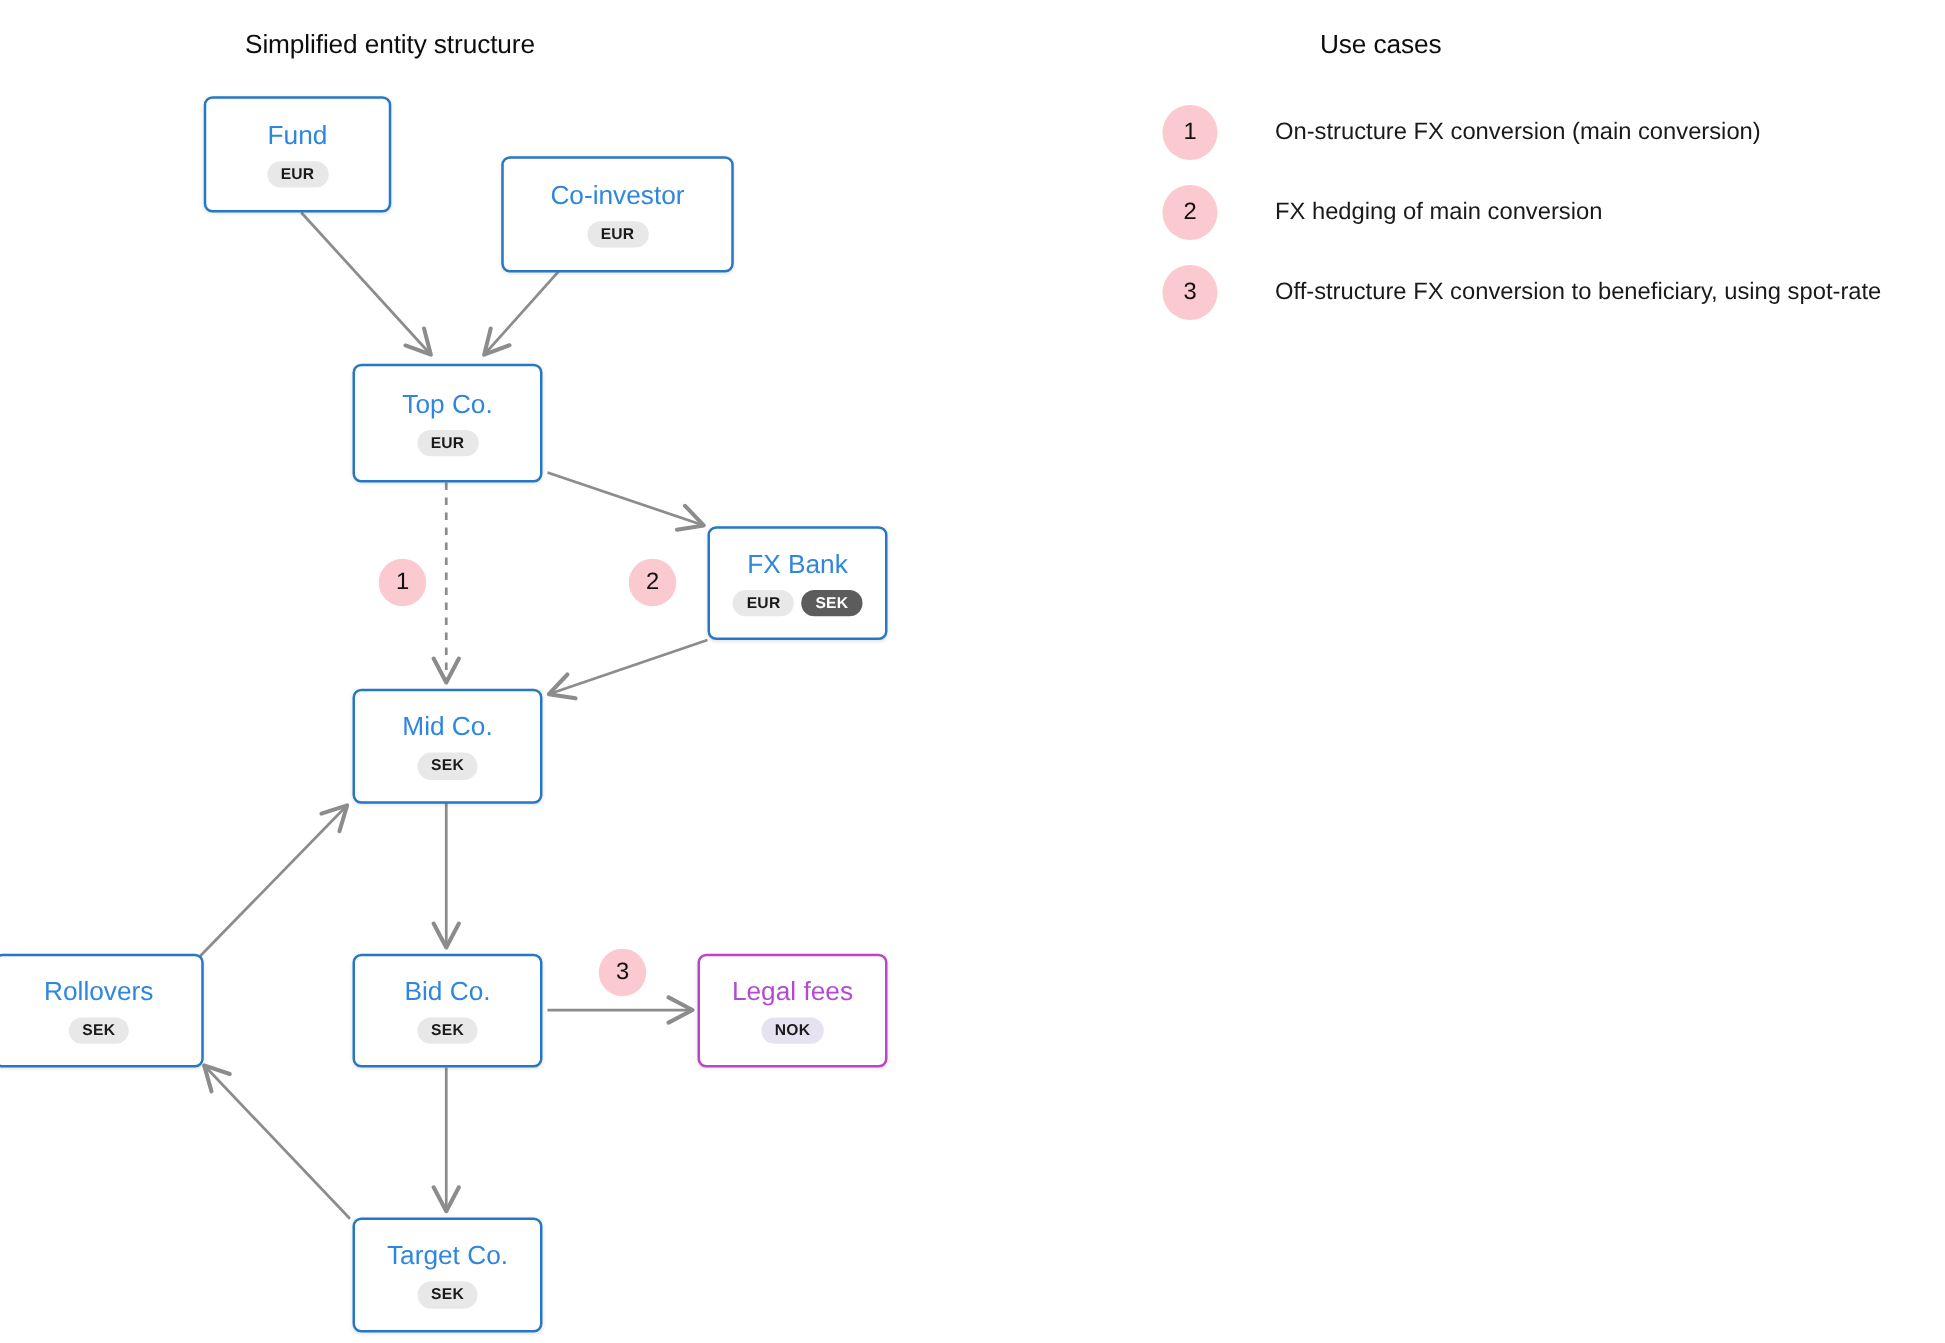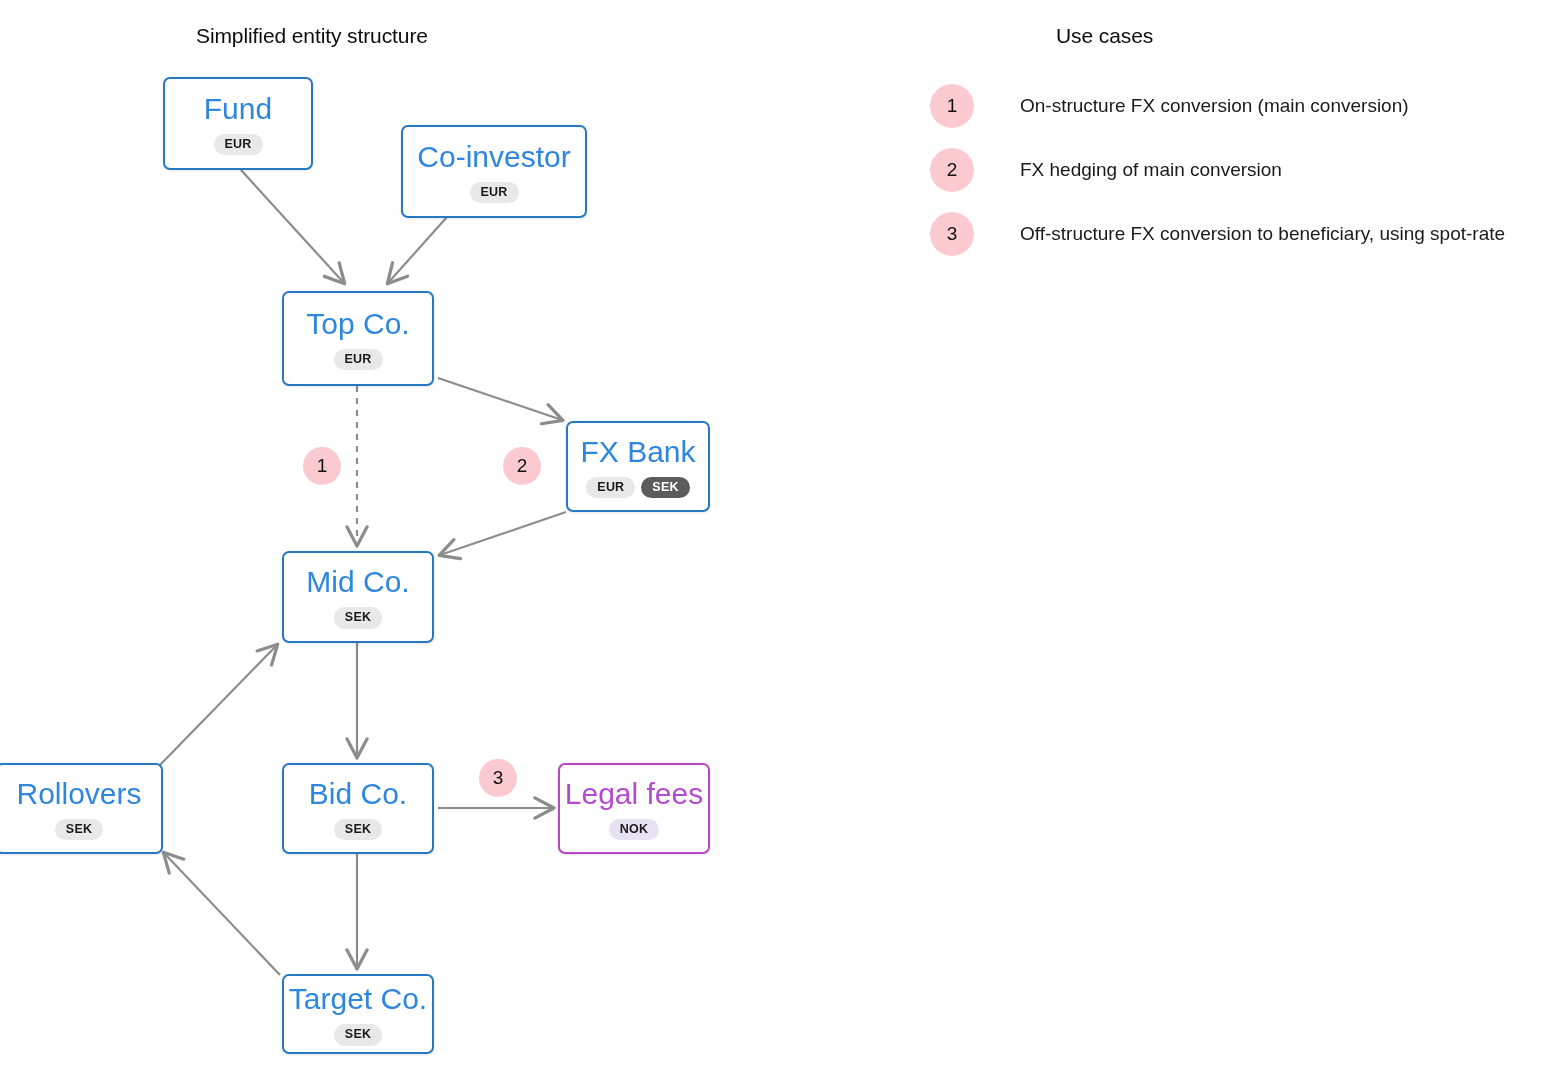--- a/index.html
+++ b/index.html
@@ -38,21 +38,21 @@
     border: 2.5px solid #2778c4;
     border-radius: 7px;
     box-shadow: 0 1px 3px rgba(0,0,0,0.10);
     display: flex;
     flex-direction: column;
     align-items: center;
     justify-content: center;
     z-index: 3;
   }
   .node .node-label {
-    font-size: 30px;
+    font-size: 21px;
     color: #2e86de;
     line-height: 1.1;
     white-space: nowrap;
     margin-bottom: 9px;
   }
   .node.purple {
     border-color: #bb44c9;
   }
   .node.purple .node-label {
     color: #b44ad1;
@@ -231,21 +231,21 @@
     </div>
   </div>
 
   <div class="node purple" style="left:558px; top:763px; width:152px; height:91px;">
     <div class="node-label">Legal fees</div>
     <div class="badge-row">
       <span class="badge lilac">NOK</span>
     </div>
   </div>
 
-  <div class="node" style="left:282px; top:974px; width:152px; height:80px;">
+  <div class="node" style="left:282px; top:974px; width:152px; height:92px;">
     <div class="node-label">Target Co.</div>
     <div class="badge-row">
       <span class="badge">SEK</span>
     </div>
   </div>
 
   <div class="marker" style="left:303px; top:447px;">1</div>
   <div class="marker" style="left:503px; top:447px;">2</div>
   <div class="marker" style="left:479px; top:759px;">3</div>
 

